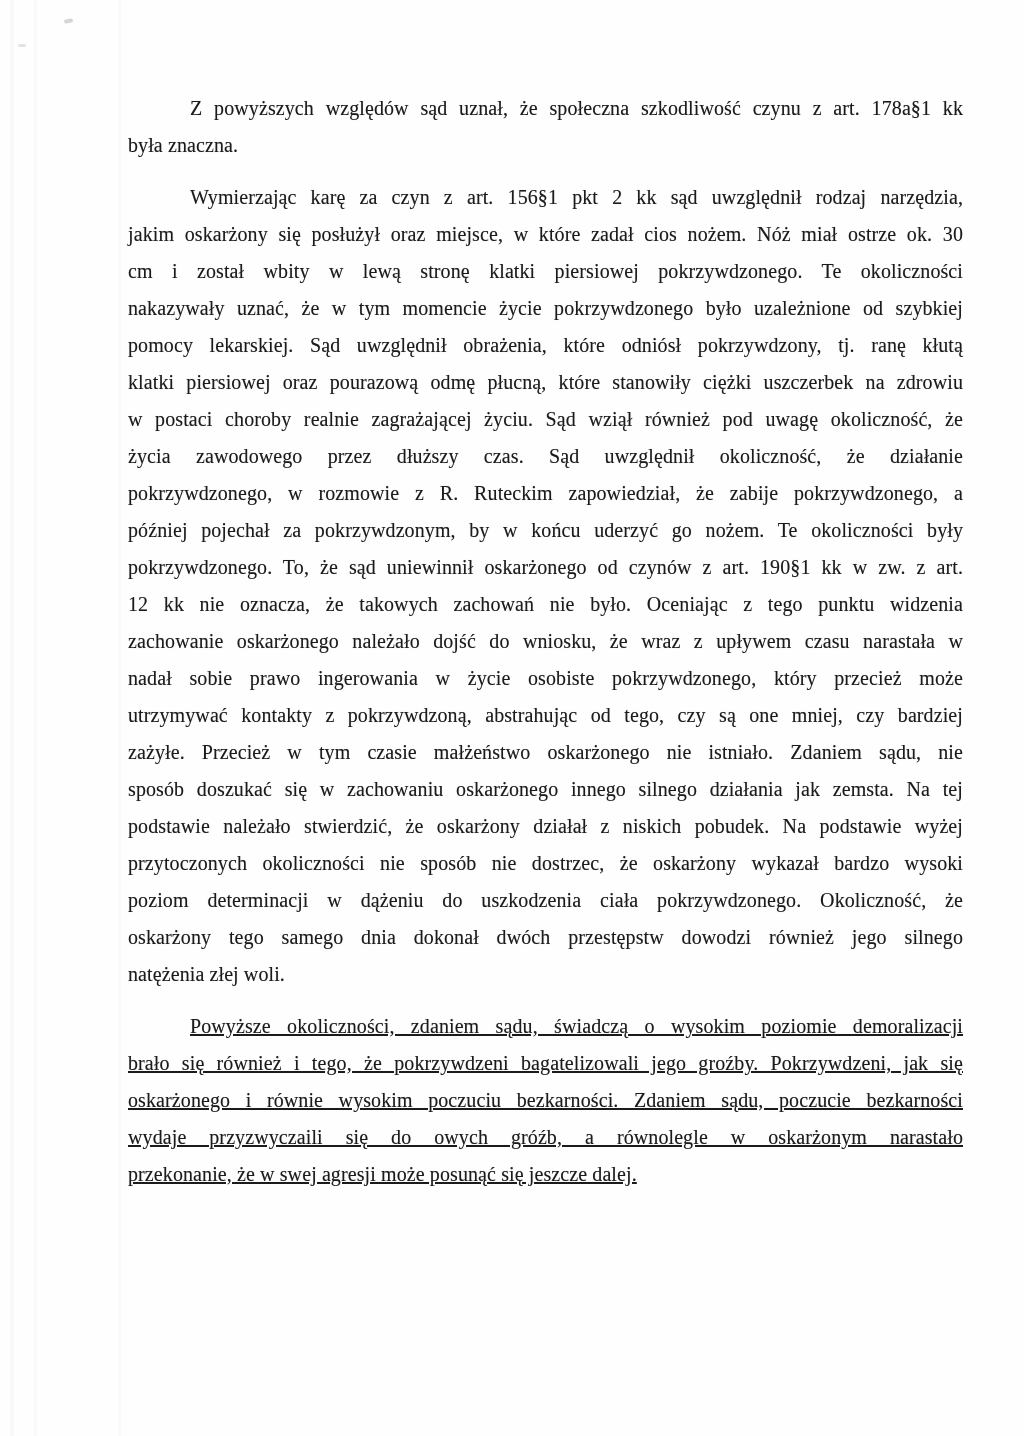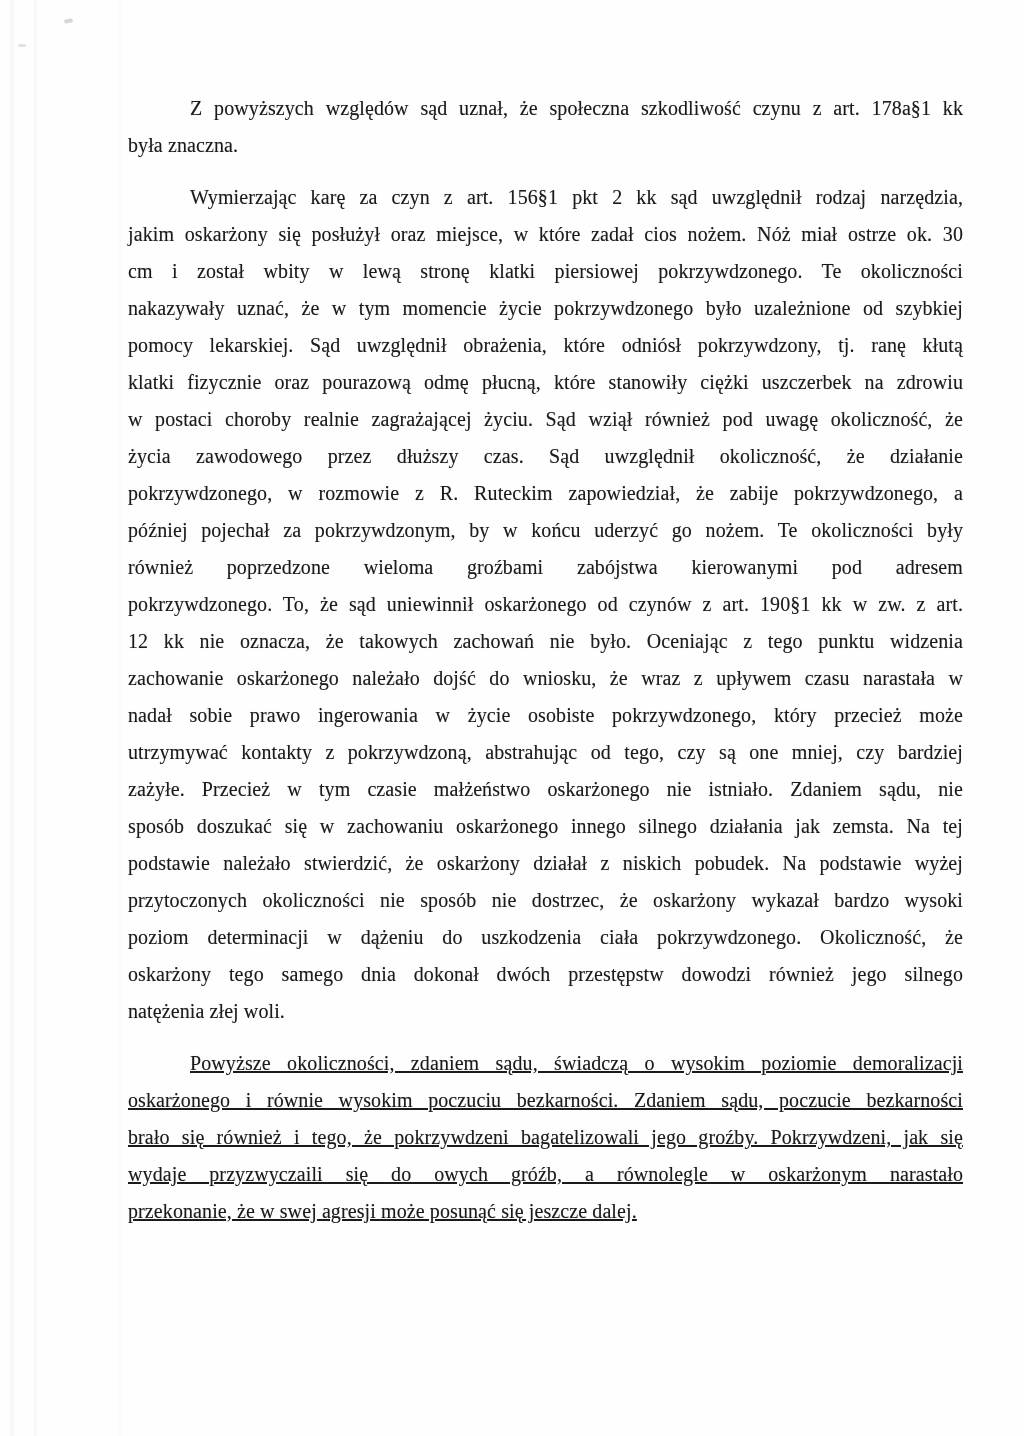--- a/index.html
+++ b/index.html
@@ -67,40 +67,39 @@
     <div class="para">
         <div class="line first">Z powyższych względów sąd uznał, że społeczna szkodliwość czynu z art. 178a§1 kk</div>
         <div class="line last">była znaczna.</div>
       </div>
     <div class="para">
         <div class="line first">Wymierzając karę za czyn z art. 156§1 pkt 2 kk sąd uwzględnił rodzaj narzędzia,</div>
         <div class="line">jakim oskarżony się posłużył oraz miejsce, w które zadał cios nożem. Nóż miał ostrze ok. 30</div>
         <div class="line">cm i został wbity w lewą stronę klatki piersiowej pokrzywdzonego. Te okoliczności</div>
         <div class="line">nakazywały uznać, że w tym momencie życie pokrzywdzonego było uzależnione od szybkiej</div>
         <div class="line">pomocy lekarskiej. Sąd uwzględnił obrażenia, które odniósł pokrzywdzony, tj. ranę kłutą</div>
-        <div class="line">klatki fizycznie oraz pourazową odmę płucną, które stanowiły ciężki uszczerbek na zdrowiu</div>
+        <div class="line">klatki piersiowej oraz pourazową odmę płucną, które stanowiły ciężki uszczerbek na zdrowiu</div>
         <div class="line">w postaci choroby realnie zagrażającej życiu. Sąd wziął również pod uwagę okoliczność, że</div>
         <div class="line">życia zawodowego przez dłuższy czas. Sąd uwzględnił okoliczność, że działanie</div>
         <div class="line">pokrzywdzonego, w rozmowie z R. Ruteckim zapowiedział, że zabije pokrzywdzonego, a</div>
         <div class="line">później pojechał za pokrzywdzonym, by w końcu uderzyć go nożem. Te okoliczności były</div>
-        <div class="line">również poprzedzone wieloma groźbami zabójstwa kierowanymi pod adresem</div>
         <div class="line">pokrzywdzonego. To, że sąd uniewinnił oskarżonego od czynów z art. 190§1 kk w zw. z art.</div>
         <div class="line">12 kk nie oznacza, że takowych zachowań nie było. Oceniając z tego punktu widzenia</div>
         <div class="line">zachowanie oskarżonego należało dojść do wniosku, że wraz z upływem czasu narastała w</div>
         <div class="line">nadał sobie prawo ingerowania w życie osobiste pokrzywdzonego, który przecież może</div>
         <div class="line">utrzymywać kontakty z pokrzywdzoną, abstrahując od tego, czy są one mniej, czy bardziej</div>
         <div class="line">zażyłe. Przecież w tym czasie małżeństwo oskarżonego nie istniało. Zdaniem sądu, nie</div>
         <div class="line">sposób doszukać się w zachowaniu oskarżonego innego silnego działania jak zemsta. Na tej</div>
         <div class="line">podstawie należało stwierdzić, że oskarżony działał z niskich pobudek. Na podstawie wyżej</div>
         <div class="line">przytoczonych okoliczności nie sposób nie dostrzec, że oskarżony wykazał bardzo wysoki</div>
         <div class="line">poziom determinacji w dążeniu do uszkodzenia ciała pokrzywdzonego. Okoliczność, że</div>
         <div class="line">oskarżony tego samego dnia dokonał dwóch przestępstw dowodzi również jego silnego</div>
         <div class="line last">natężenia złej woli.</div>
       </div>
     <div class="para">
         <div class="line first">Powyższe okoliczności, zdaniem sądu, świadczą o wysokim poziomie demoralizacji</div>
+        <div class="line">brało się również i tego, że pokrzywdzeni bagatelizowali jego groźby. Pokrzywdzeni, jak się</div>
         <div class="line">oskarżonego i równie wysokim poczuciu bezkarności. Zdaniem sądu, poczucie bezkarności</div>
-        <div class="line">brało się również i tego, że pokrzywdzeni bagatelizowali jego groźby. Pokrzywdzeni, jak się</div>
         <div class="line">wydaje przyzwyczaili się do owych gróźb, a równolegle w oskarżonym narastało</div>
         <div class="line last">przekonanie, że w swej agresji może posunąć się jeszcze dalej.</div>
       </div>
   </div>
 </div>
 
 </body></html>

